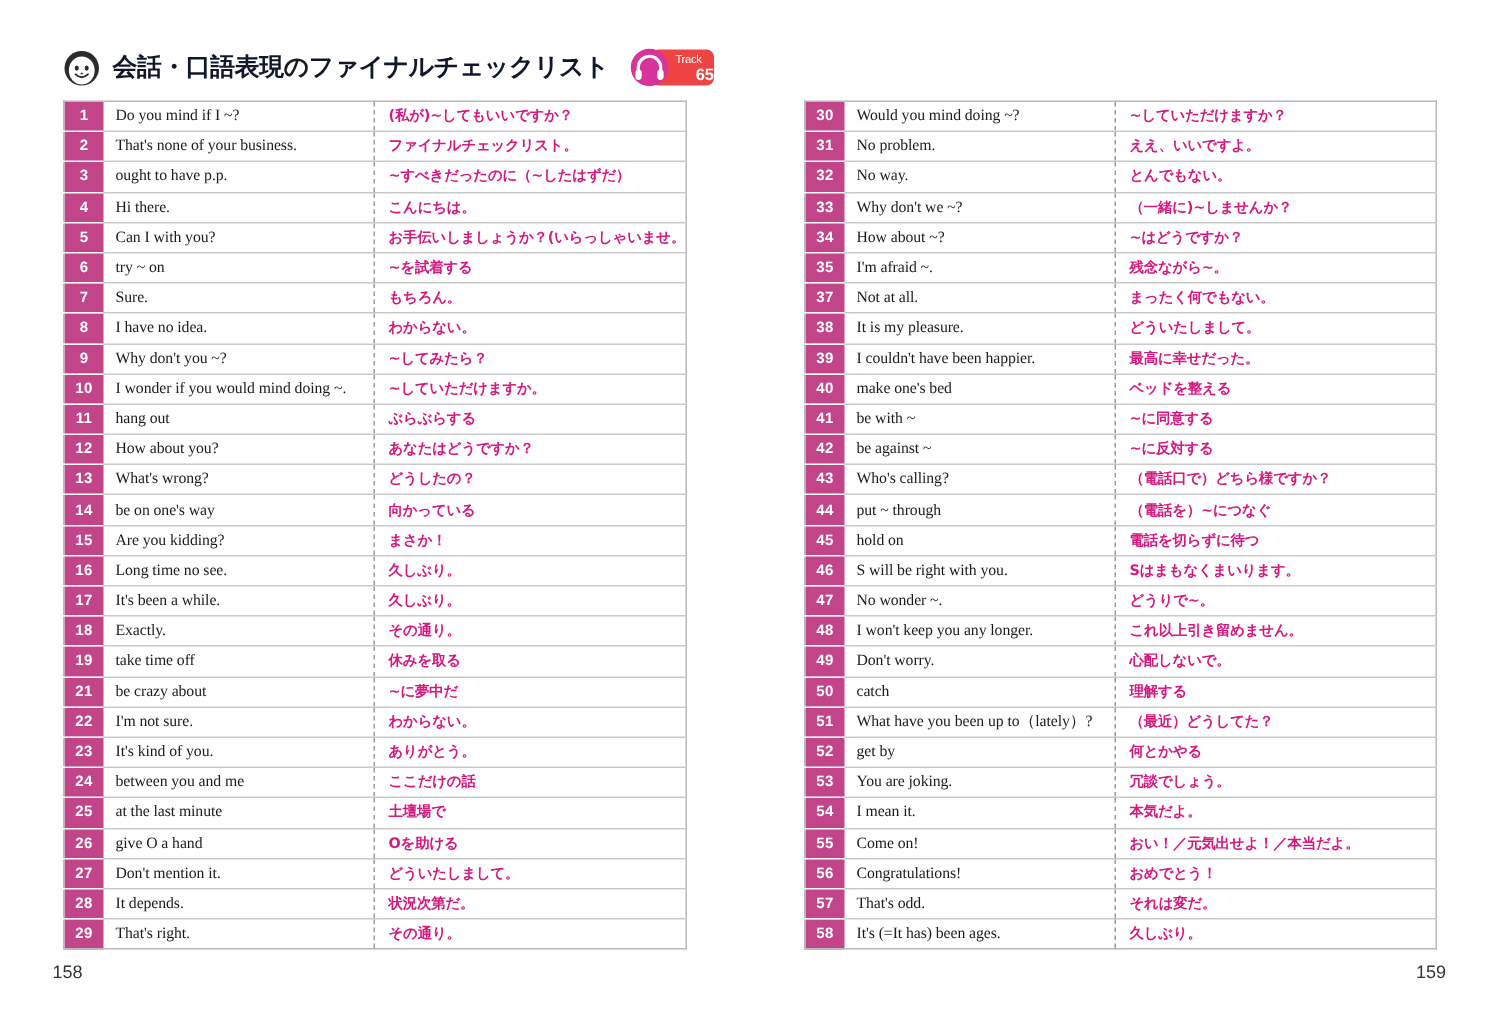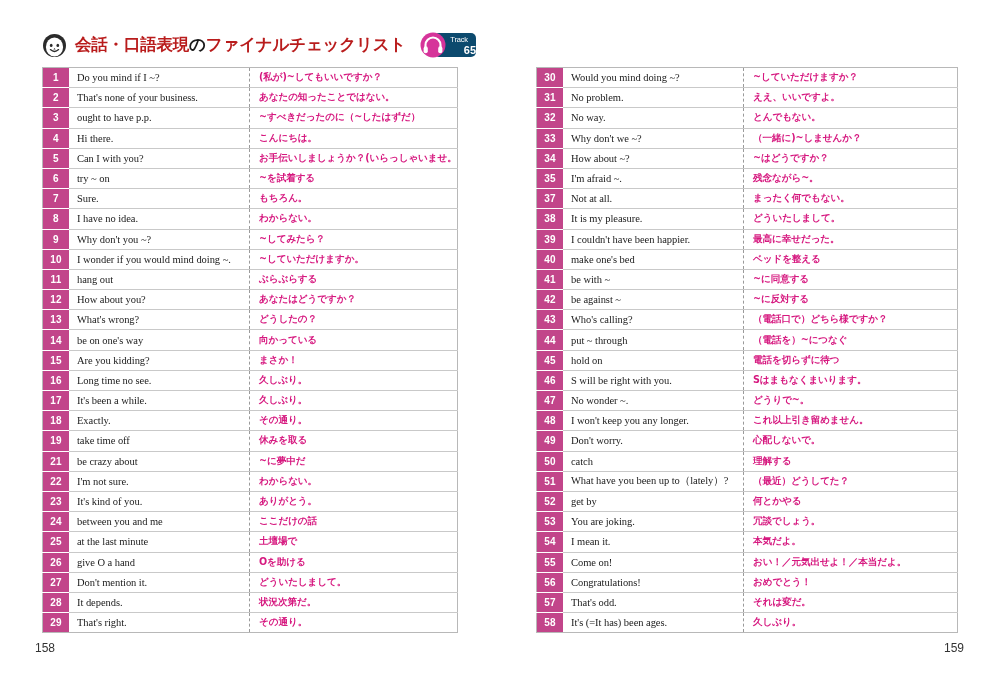--- a/index.html
+++ b/index.html
@@ -45,37 +45,37 @@
     flex: 0 0 25px;
   }
   .title {
     font-family: "DejaVu Sans", "Liberation Sans", sans-serif;
     font-size: 16.5px;
     font-weight: bold;
     letter-spacing: -0.2px;
     white-space: nowrap;
     line-height: 1;
   }
-  .title .accent { color: #b91c1c; }
+  .title .accent { color: #0f172a; }
   .title .plain  { color: #1a1a1a; }
 
   .track-badge {
     position: relative;
     width: 56px;
     height: 26px;
     flex: 0 0 56px;
     margin-left: 6px;
   }
   .track-plate {
     position: absolute;
     left: 14px;
     top: 1px;
     width: 42px;
     height: 24px;
-    background: #0c4a6e;
+    background: #ef4444;
     border-radius: 5px;
     color: #ffffff;
     text-align: center;
     font-family: "Liberation Sans", sans-serif;
     box-sizing: border-box;
     padding-left: 8px;
   }
   .track-word {
     display: block;
     font-size: 7.5px;
@@ -201,21 +201,21 @@
     <table class="check-table">
       <tbody>
           <tr>
             <td class="col-num">1</td>
             <td class="col-en">Do you mind if I ~?</td>
             <td class="col-jp">(私が)~してもいいですか？</td>
           </tr>
           <tr>
             <td class="col-num">2</td>
             <td class="col-en">That's none of your business.</td>
-            <td class="col-jp">あなたの知ったことではない。</td>
+            <td class="col-jp">ファイナルチェックリスト。</td>
           </tr>
           <tr>
             <td class="col-num">3</td>
             <td class="col-en">ought to have p.p.</td>
             <td class="col-jp">~すべきだったのに（~したはずだ）</td>
           </tr>
           <tr>
             <td class="col-num">4</td>
             <td class="col-en">Hi there.</td>
             <td class="col-jp">こんにちは。</td>

